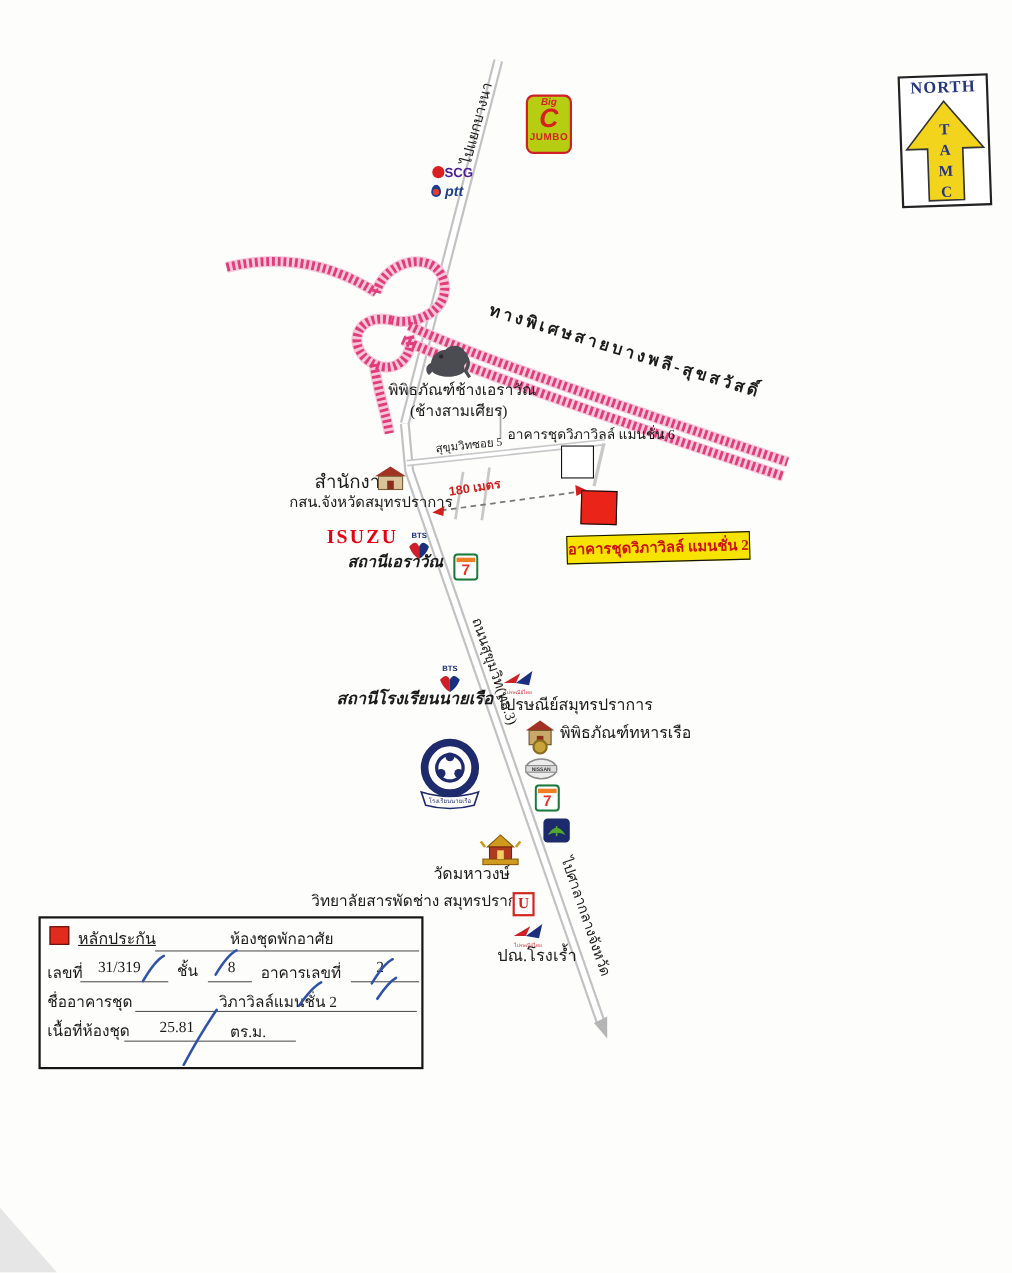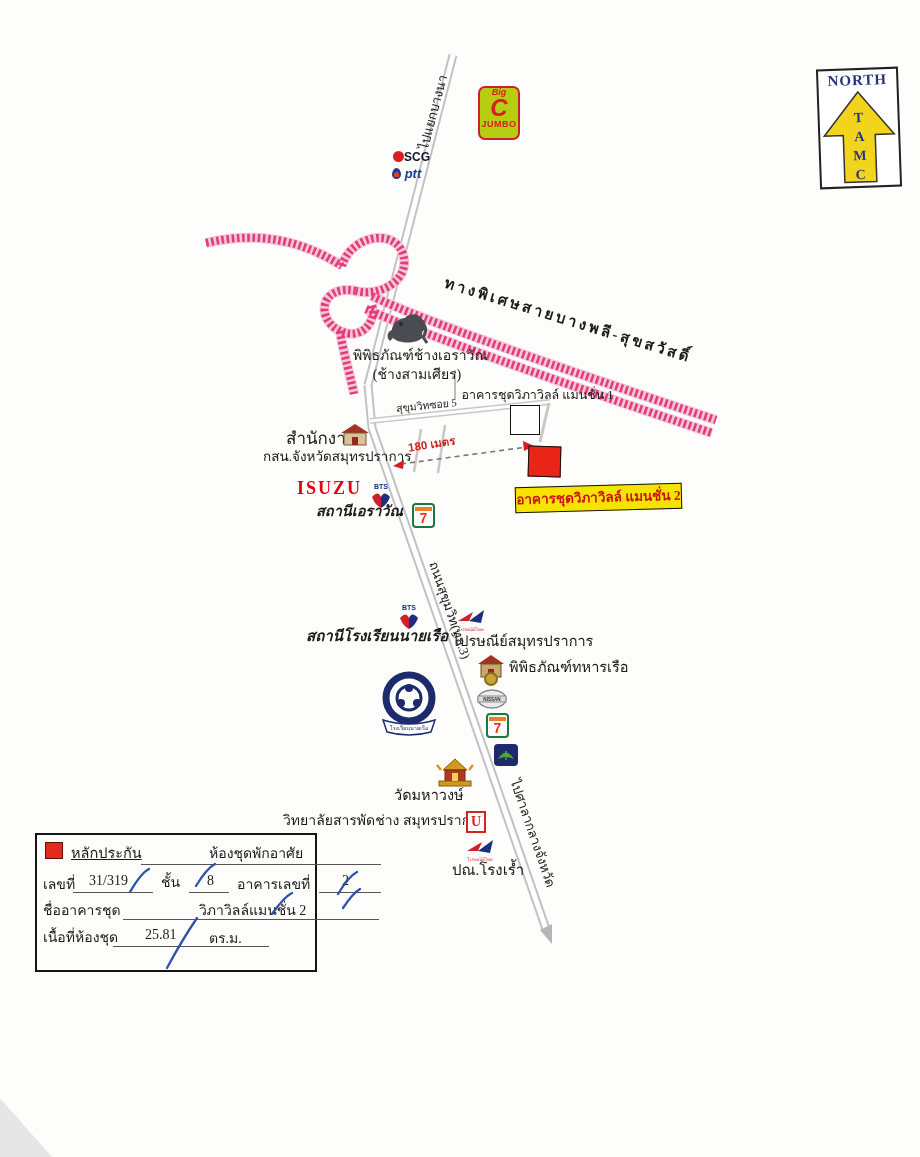--- a/index.html
+++ b/index.html
@@ -11,21 +11,21 @@
   .rot { transform-origin:center center; }
   svg  { display:block; }
   .box { position:absolute; border:1.5px solid #111; }
   
   .bigc { width:42px; height:54px; background:#b6cd12; border:2px solid #cf2027; border-radius:7px;
           text-align:center; color:#d7201f; font-family:"Liberation Sans",sans-serif; }
   .bigc .b1{ font-size:9px; font-style:italic; font-weight:bold; line-height:9px; padding-top:0;}
   .bigc .b2{ font-size:24px; font-weight:bold; line-height:22px; font-style:italic;}
   .bigc .b3{ font-size:9px; font-weight:bold; letter-spacing:.5px;}
   
-  .legend { position:absolute; left:35px; top:833px; width:282px; height:139px;
+  .legend { position:absolute; left:35px; top:833px; width:350px; height:139px;
             border:2.5px solid #151515; background:transparent; font-size:14px; }
   .lg { position:absolute; white-space:nowrap; }
   .lgline { position:absolute; border-top:1.5px solid #555; height:0; }
   .northbox { position:absolute; left:818px; top:68px; width:82px; height:120px;
               border:2px solid #222; background:#fff; transform:rotate(-2deg); text-align:center; }
   .northbox .nt { font-family:"Liberation Serif",serif; font-weight:bold; color:#26357f;
                   font-size:15px; letter-spacing:1px; padding-top:2px; }
   .ulogo { position:absolute; width:20px; height:22px; border:2px solid #d1271f; background:#fff;
            color:#d1271f; font-weight:bold; text-align:center; font-size:14px; line-height:18px;
            font-family:"Liberation Serif",serif; }
@@ -94,39 +94,39 @@
   <div class="lbl rot" style="left:432px;top:312px;width:272px;text-align:center;transform:rotate(17deg);font-size:15px;font-weight:bold;letter-spacing:3px;z-index:2">ทางพิเศษสายบางพลี-สุขสวัสดิ์</div>
   <div class="lbl rot" style="left:390px;top:603px;width:118px;text-align:center;transform:rotate(71deg);font-size:13px;z-index:2">ถนนสุขุมวิท(ทล.3)</div>
   <div class="lbl rot" style="left:396px;top:399px;width:82px;transform:rotate(-6deg);font-size:10.5px;z-index:2">สุขุมวิทซอย 5</div>
   <div class="lbl rot" style="left:458px;top:826px;width:148px;text-align:center;transform:rotate(71deg);font-size:13px;z-index:2">ไปศาลากลางจังหวัด</div>
 
   <div class="abs bigc" style="left:478px;top:86px;z-index:2">
     <div class="b1">Big</div>
     <div class="b2">C</div>
     <div class="b3">JUMBO</div>
   </div>
-  <div class="lbl" style="left:393px;top:151px;z-index:2;font-family:'Liberation Sans',sans-serif;font-weight:bold;color:#0f172a;font-size:12px">
+  <div class="lbl" style="left:393px;top:151px;z-index:2;font-family:'Liberation Sans',sans-serif;font-weight:bold;color:#4c1d95;font-size:12px">
     <span style="display:inline-block;width:11px;height:11px;border-radius:50%;background:#d7201f;vertical-align:-1px"></span><span>SCG</span>
   </div>
   <div class="lbl" style="left:392px;top:167px;z-index:2;font-family:'Liberation Sans',sans-serif;font-weight:bold;font-style:italic;color:#1d3d8f;font-size:13px">
     <span style="display:inline-block;width:9px;height:11px;border-radius:50% 50% 50% 50%/60% 60% 40% 40%;background:radial-gradient(circle at 50% 60%, #e8392b 35%, #1d3d8f 36%);vertical-align:-1px"></span> <span>ptt</span>
   </div>
 
   <svg class="abs" style="left:383px;top:310px;z-index:2" width="46" height="38" viewBox="0 0 46 38">
     <path d="M10,28 C6,18 12,9 22,8 C26,3 36,3 39,9 C44,12 43,19 39,22 L39,28 C33,34 16,34 10,28 Z" fill="#4b4b52"></path>
     <path d="M9,20 C4,21 3,28 7,31 L10,28" fill="#4b4b52"></path>
     <path d="M40,14 C44,17 43,24 40,27 L44,33" stroke="#4b4b52" stroke-width="3" fill="none"></path>
     <circle cx="18" cy="14" r="2" fill="#2a2a2e"></circle>
   </svg>
   <div class="lbl" style="left:353px;top:348px;width:128px;text-align:center;font-size:14px;z-index:2">
     <div>พิพิธภัณฑ์ช้างเอราวัณ</div>
     <div style="margin-top:3px">(ช้างสามเศียร)</div>
   </div>
 
-  <div class="lbl" style="left:460px;top:388px;width:155px;text-align:center;font-size:12.5px;z-index:2">อาคารชุดวิภาวิลล์ แมนชั่น  1</div>
+  <div class="lbl" style="left:460px;top:388px;width:155px;text-align:center;font-size:12.5px;z-index:2">อาคารชุดวิภาวิลล์ แมนชั่น  6</div>
   <div class="box" style="left:510px;top:405px;width:30px;height:30px;background:#fff;z-index:2"></div>
 
   <div class="lbl" style="left:286px;top:429px;font-size:17px;z-index:2">สำนักงาน</div>
   <svg class="abs" style="left:337px;top:421px;z-index:2" width="36" height="28" viewBox="0 0 36 28">
     <polygon points="4,12 18,3 32,12" fill="#a23322"></polygon>
     <rect x="7" y="12" width="22" height="12" fill="#d9c39a" stroke="#7a5c36" stroke-width="1"></rect>
     <rect x="15" y="16" width="6" height="8" fill="#8b2c1d"></rect>
   </svg>
   <div class="lbl" style="left:263px;top:449px;font-size:13.5px;z-index:2">กสน.จังหวัดสมุทรปราการ</div>
 

